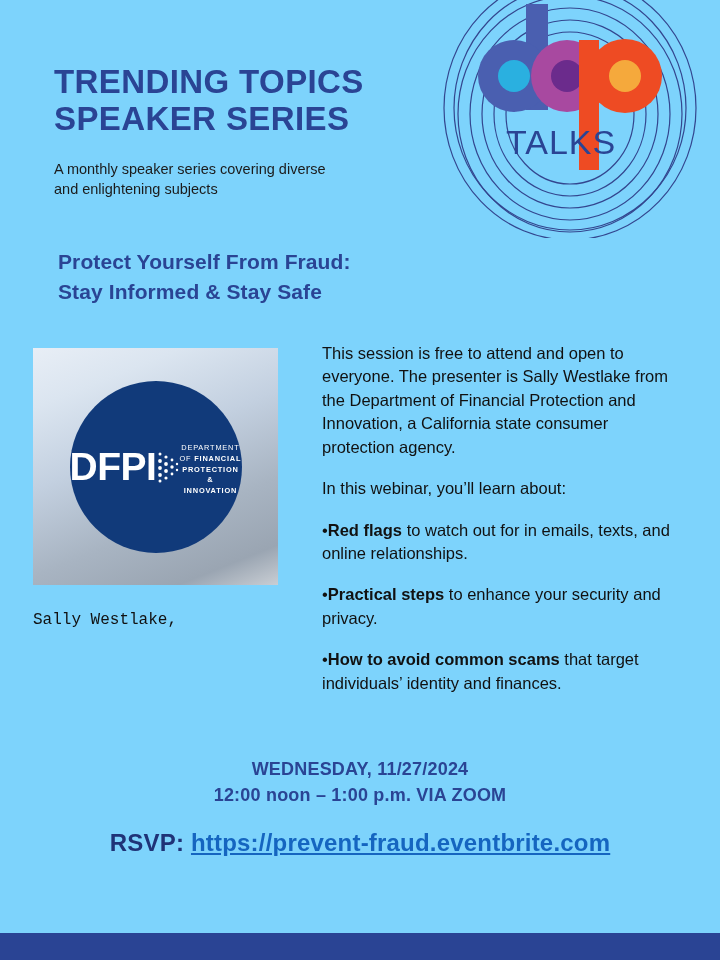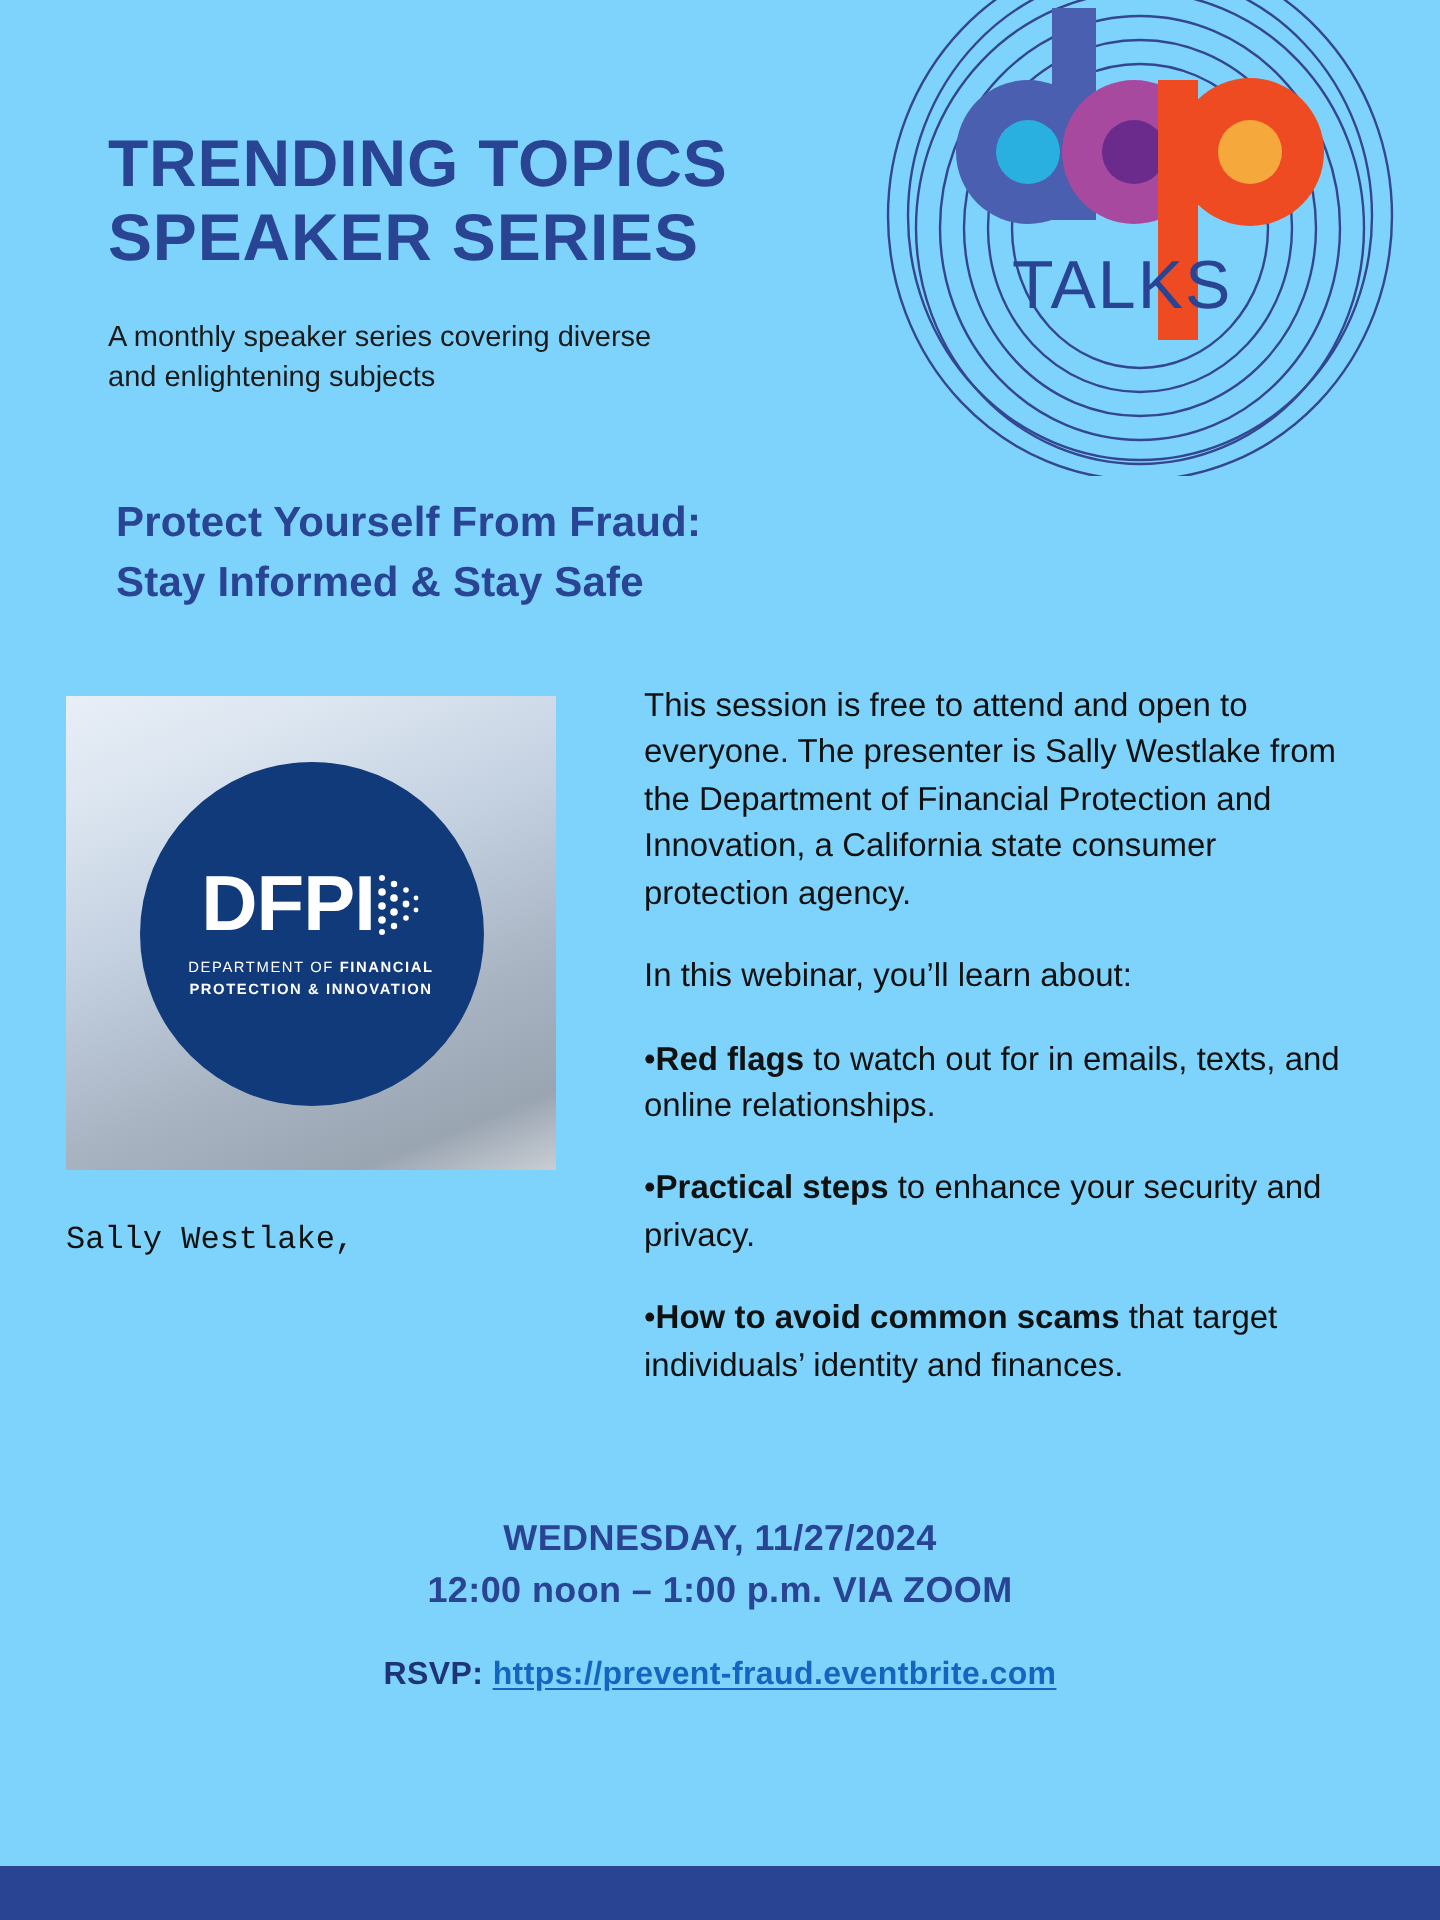--- a/index.html
+++ b/index.html
@@ -89,21 +89,21 @@
   .dfpi-circle {
     position: absolute;
     left: 50%;
     top: 50%;
     transform: translate(-50%, -50%);
     width: 172px;
     height: 172px;
     border-radius: 50%;
     background: #113a7a;
     display: flex;
-    flex-direction: column;
+    flex-direction: row;
     align-items: center;
     justify-content: center;
   }
   .dfpi-mark {
     display: flex;
     align-items: center;
     justify-content: center;
     gap: 1px;
   }
   .dfpi-mark .word {
@@ -170,21 +170,21 @@
   .datetime .line { display: block; }
 
   
   .rsvp {
     position: absolute;
     left: 0;
     top: 829px;
     width: 720px;
     text-align: center;
     font-weight: bold;
-    font-size: 16px;
+    font-size: 24px;
     letter-spacing: 0.2px;
     white-space: nowrap;
   }
   .rsvp-label { color: #1f3377; }
   .rsvp-link {
     color: #1565c0;
     text-decoration: underline;
     text-underline-offset: 2px;
   }
 

